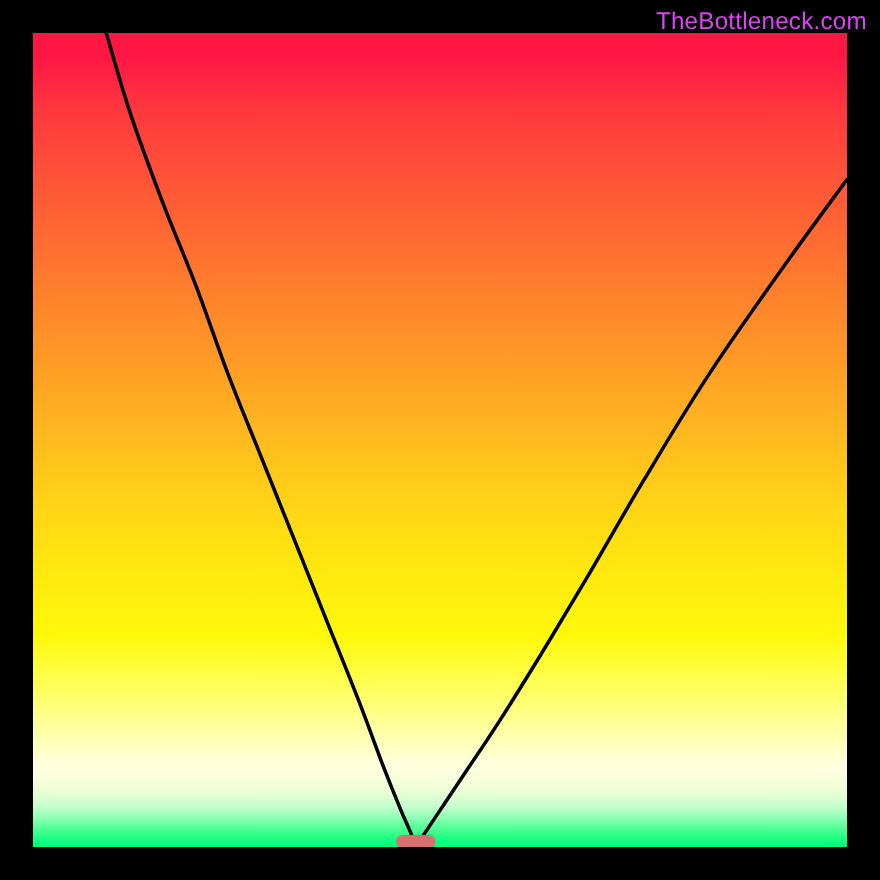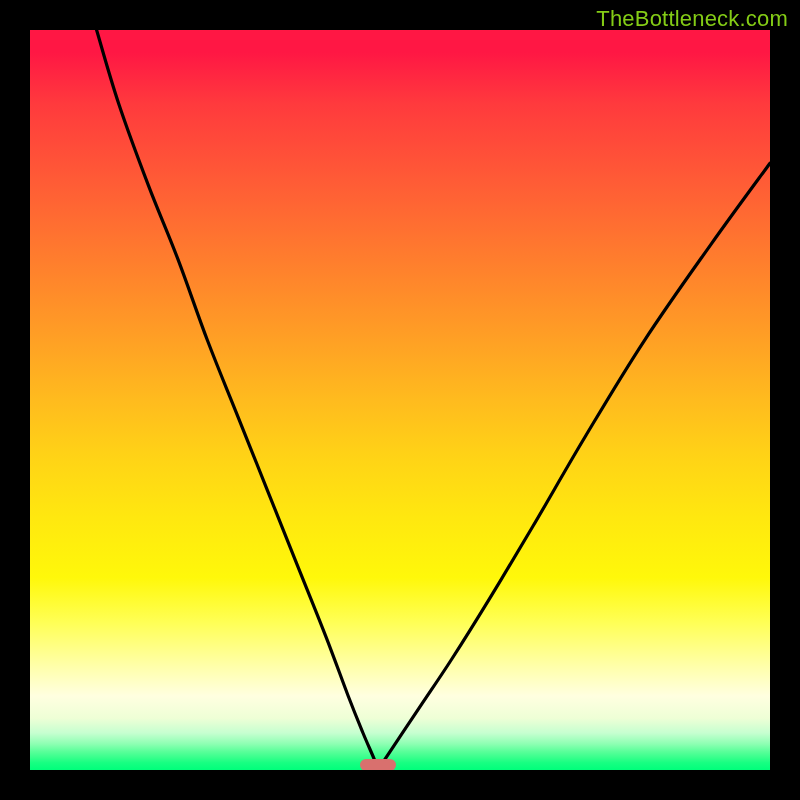--- a/index.html
+++ b/index.html
@@ -42,21 +42,21 @@
       #5aff9a 97.5%,
       #38ff8c 98.3%,
       #18ff82 99%,
       #00ff7b 100%
     );
   }
   .watermark {
     position: absolute;
     top: 6px;
     right: 12px;
-    color: #84cc16;
+    color: #d946ef;
     font-size: 22px;
     letter-spacing: 0.2px;
     user-select: none;
   }
   svg.curve {
     position: absolute;
     inset: 0;
   }
   .marker {
     position: absolute;

